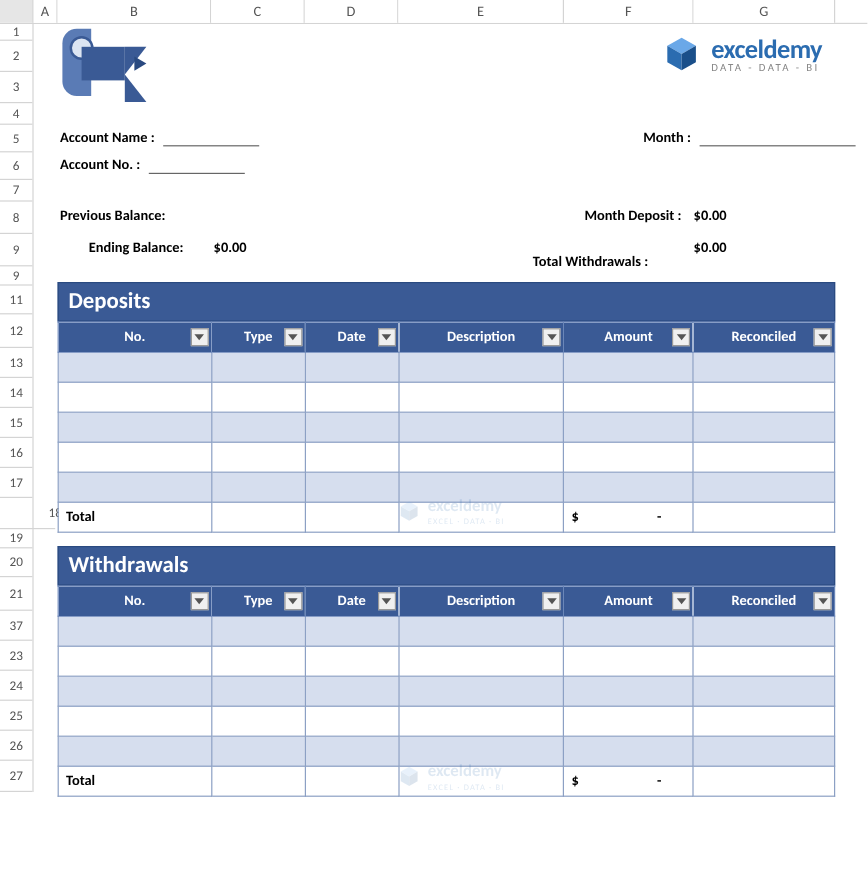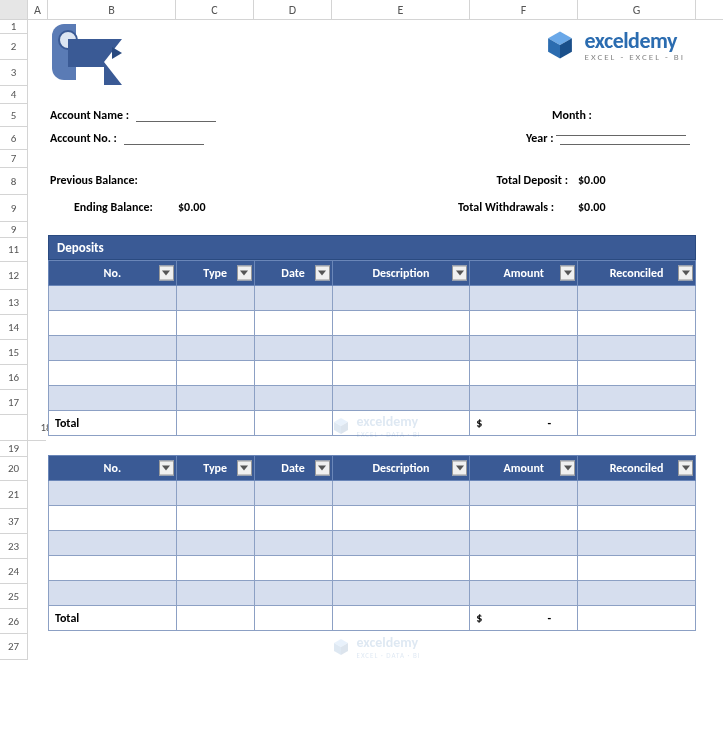--- a/index.html
+++ b/index.html
@@ -174,21 +174,21 @@
     vertical-align: bottom;
     margin-left: 4px;
     font-weight: normal;
   }
   
   
   .section-title {
     background: #3a5a95;
     color: #fff;
     font-weight: bold;
-    font-size: 13px;
+    font-size: 19px;
     padding: 4px 8px;
     border: 1px solid #2a4a80;
   }
   .tbl {
     border-collapse: collapse;
     width: 648px;
   }
   .tbl th {
     background: #3a5a95;
     color: #fff;
@@ -315,57 +315,53 @@
       </div>
 
       <div class="logo">
         <svg class="logo-cube" viewBox="0 0 40 40">
           <polygon points="20,4 34,12 20,20 6,12" fill="#6aa8e8"></polygon>
           <polygon points="6,12 20,20 20,36 6,28" fill="#2b6cb0"></polygon>
           <polygon points="34,12 20,20 20,36 34,28" fill="#1a4f8a"></polygon>
         </svg>
         <div class="logo-text">
           <span class="logo-brand">exceldemy</span>
-          <span class="logo-sub">EXCEL - EXCEL - BI</span>
+          <span class="logo-sub">DATA - DATA - BI</span>
         </div>
       </div>
 
       <div class="info" style="left:22px; top:88px;">
         <span>Account Name :</span>
         <span class="underline"></span>
       </div>
       <div class="info" style="left:22px; top:111px;">
         <span>Account No. :</span>
         <span class="underline"></span>
       </div>
-      <div class="info" style="left:500px; top:88px;padding-left:24px;">
+      <div class="info" style="left:484px; top:88px;padding-left:24px;">
         <span>Month :</span>
         <span class="underline" style="min-width:130px"></span>
       </div>
-      <div class="info" style="left:498px; top:111px;">
-        <span>Year :</span>
-        <span class="underline" style="min-width:130px"></span>
-      </div>
 
       <div class="info" style="left:22px; top:153px;">
         <span>Previous Balance:</span>
       </div>
       <div class="info" style="left:22px; top:180px;padding-left:24px;">
         <span>Ending Balance:</span>
       </div>
       <div class="info" style="left:150px; top:180px;">
         <span>$0.00</span>
       </div>
       <div class="info" style="left:450px; top:153px; text-align:right; width:90px;">
-        <span>Total Deposit :</span>
+        <span>Month Deposit :</span>
       </div>
       <div class="info" style="left:550px; top:153px;">
         <span>$0.00</span>
       </div>
-      <div class="info" style="left:416px; top:180px; text-align:center; width:124px;">
+      <div class="info" style="left:416px; top:192px; text-align:left; width:124px;">
         <span>Total Withdrawals :</span>
       </div>
       <div class="info" style="left:550px; top:180px;">
         <span>$0.00</span>
       </div>
 
       <div style="position:absolute; left:20px; top:215px; width:648px;">
         <div class="section-title">Deposits</div>
         <table class="tbl">
           <tbody>
@@ -426,20 +422,21 @@
                   <span style="float:left">$</span>
                   <span style="float:right;margin-right:20px">-</span>
                 </td>
             <td></td>
           </tr>
         </tbody>
           </table>
       </div>
 
       <div style="position:absolute; left:20px; top:435px; width:648px;">
+        <div class="section-title">Withdrawals</div>
         <table class="tbl">
           <tbody>
               <tr>
             <th class="c-no"><span>No.</span><span class="filter-btn"></span></th>
             <th class="c-type"><span>Type</span><span class="filter-btn"></span></th>
             <th class="c-date"><span>Date</span><span class="filter-btn"></span></th>
             <th class="c-desc"><span>Description</span><span class="filter-btn"></span></th>
             <th class="c-amt"><span>Amount</span><span class="filter-btn"></span></th>
             <th class="c-rec"><span>Reconciled</span><span class="filter-btn"></span></th>
           </tr>

